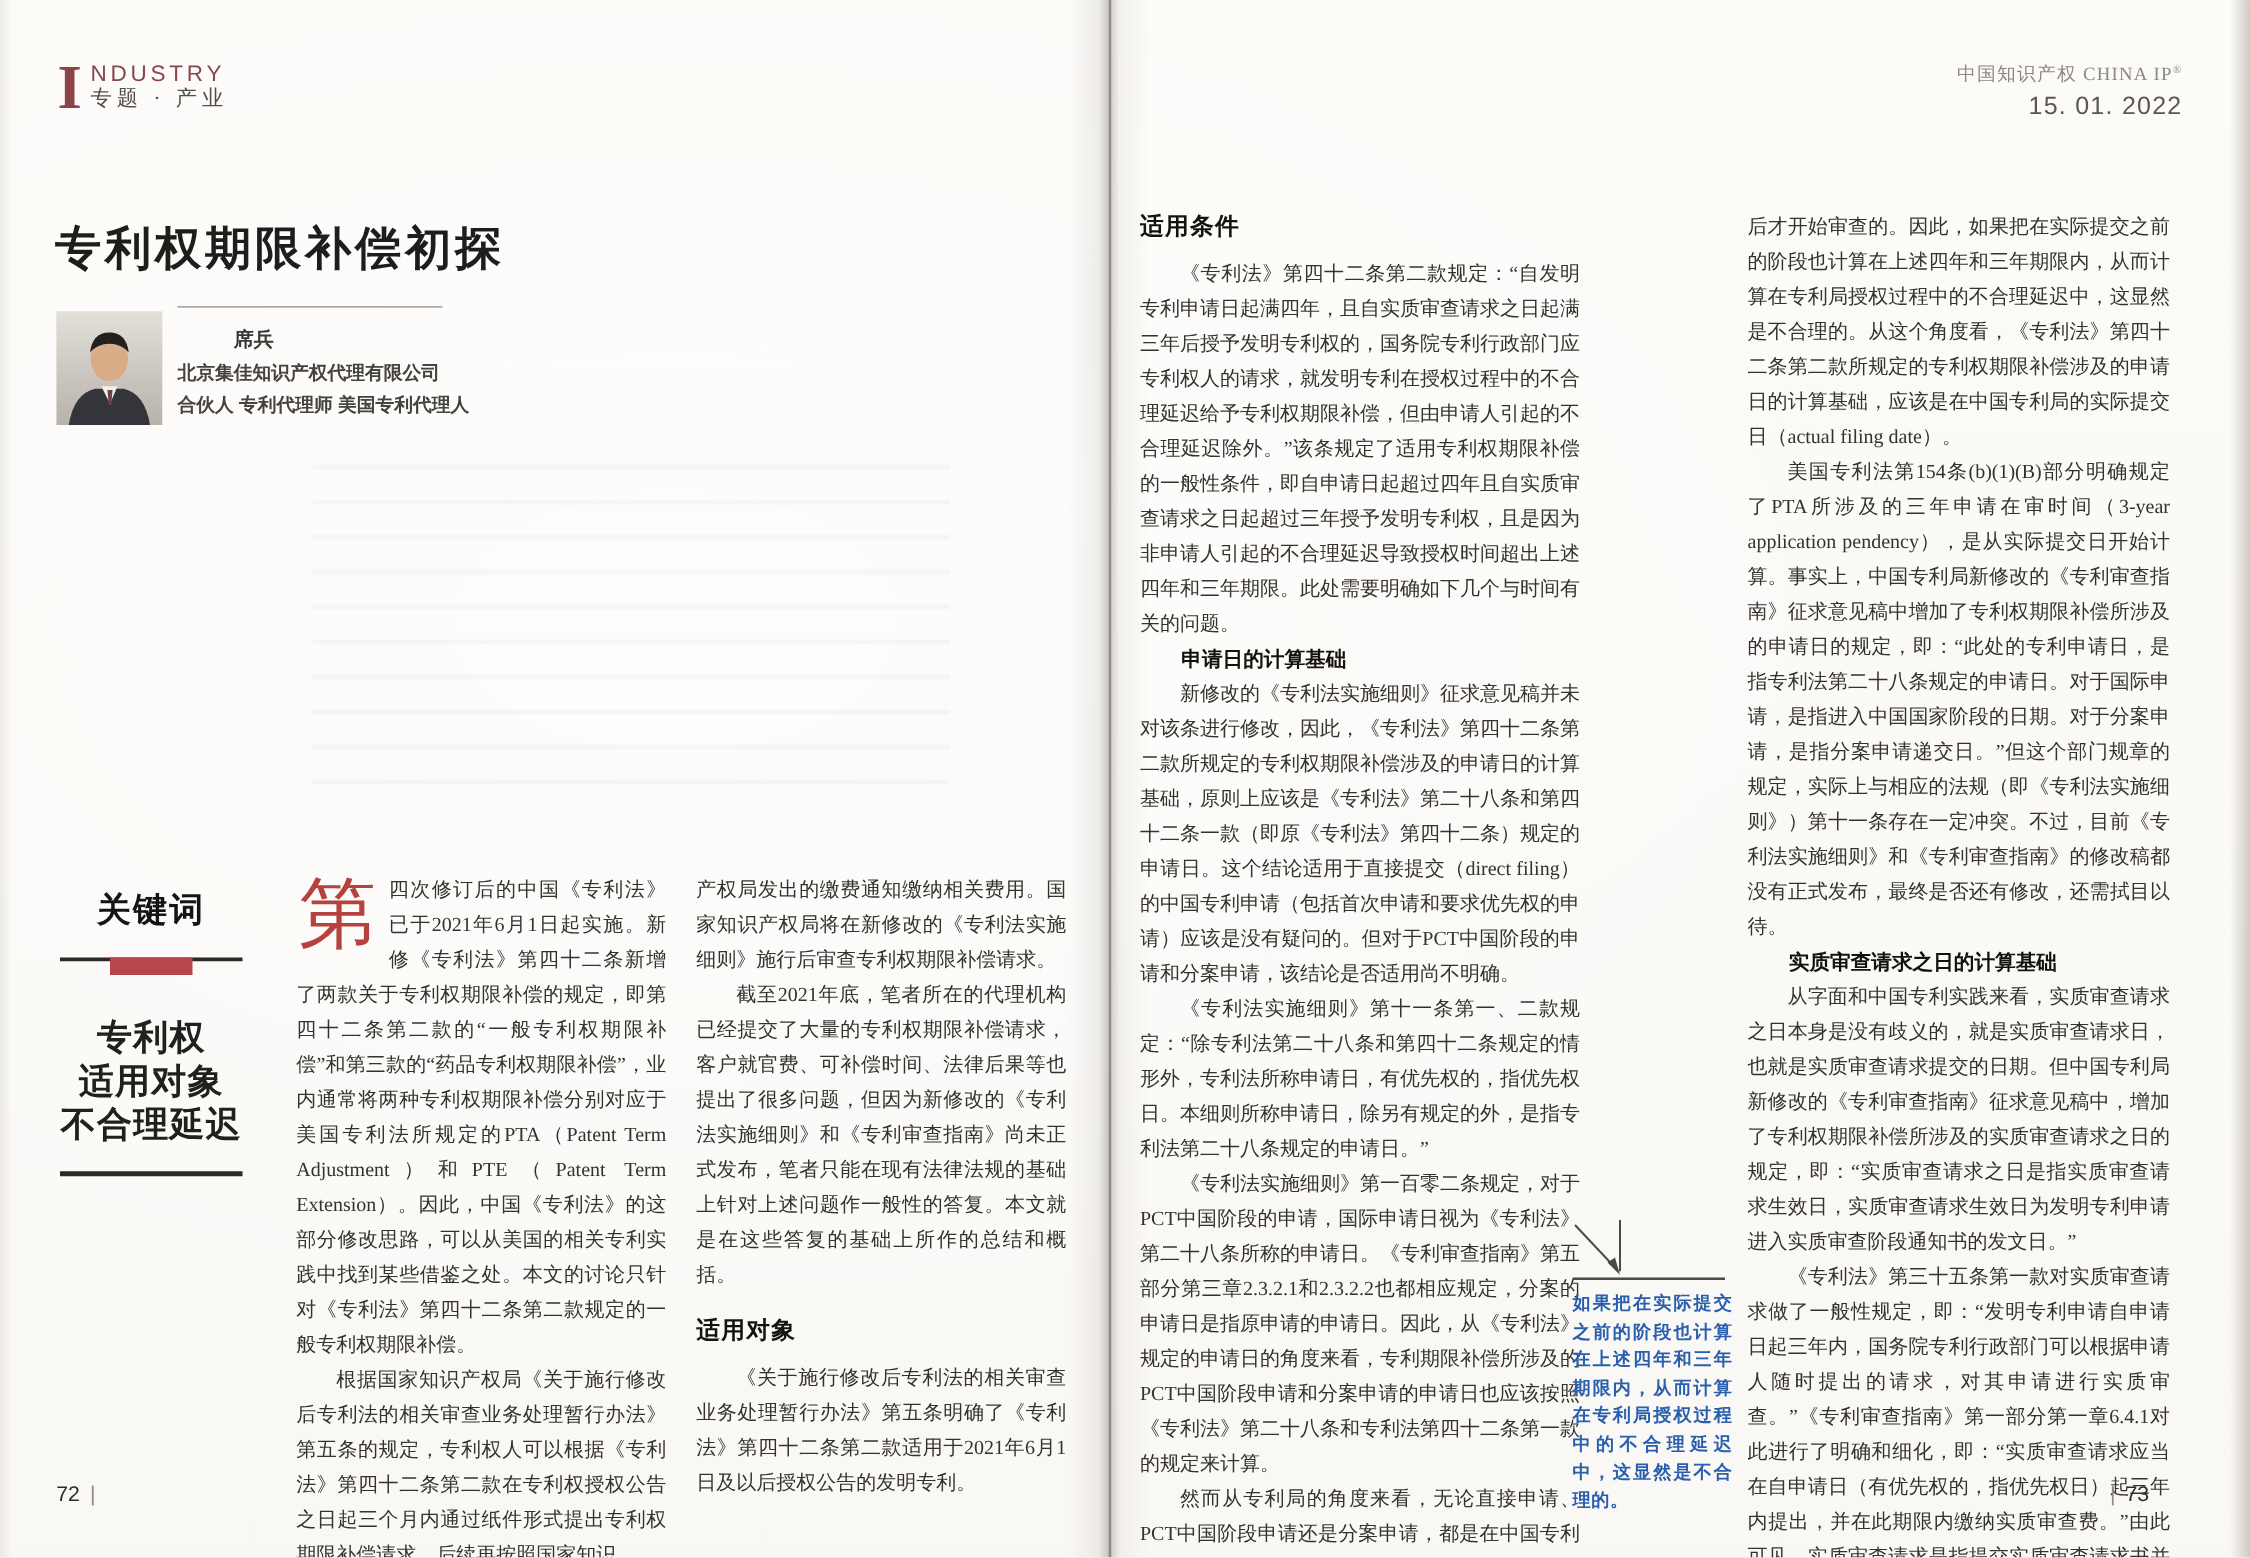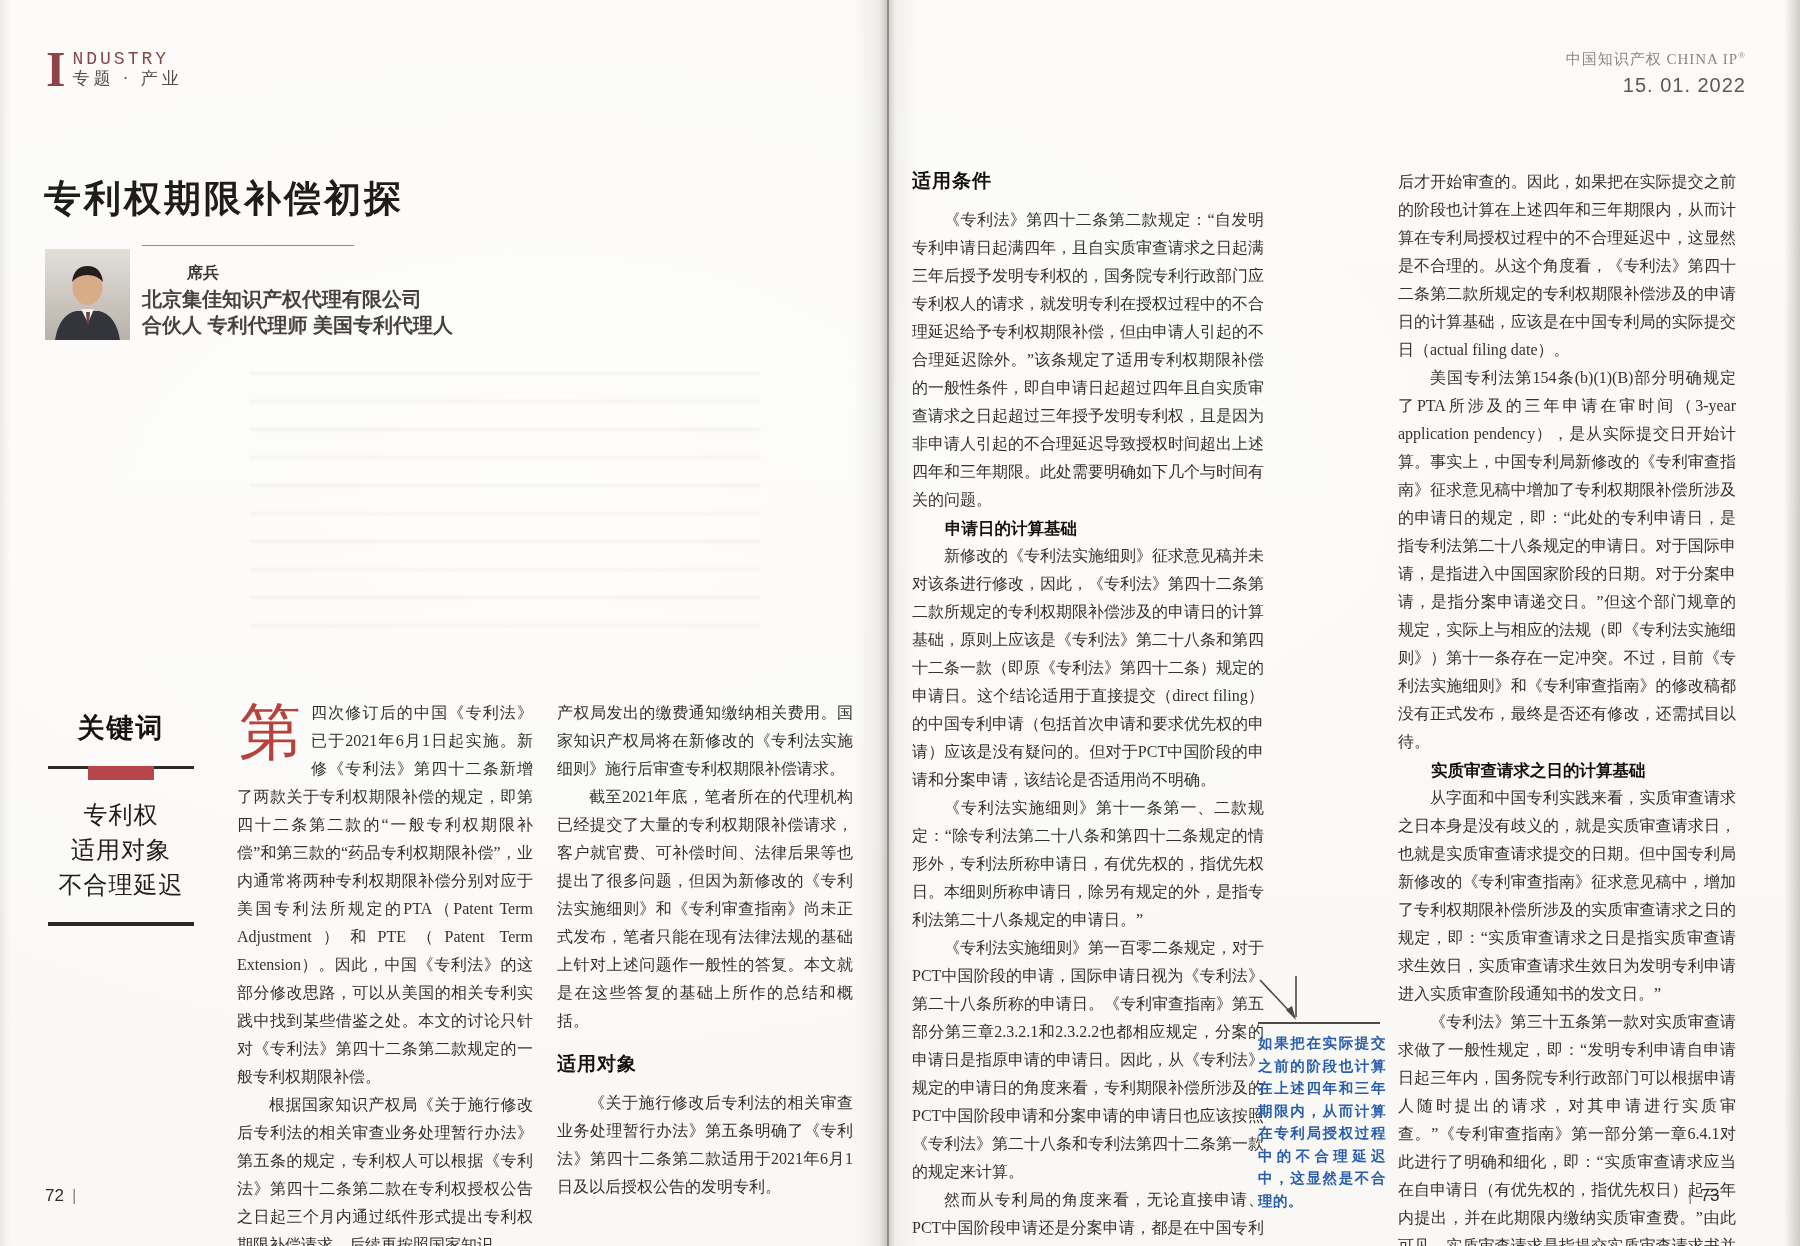--- a/index.html
+++ b/index.html
@@ -18,46 +18,46 @@
     background:linear-gradient(90deg, rgba(100,92,84,0) 0%, rgba(100,92,84,0.30) 100%); }
   .edge-left { position:absolute; left:0; top:0; width:10px; height:100%;
     background:linear-gradient(270deg, rgba(100,92,84,0) 0%, rgba(100,92,84,0.10) 100%); }
   .ghost { position:absolute; left:250px; top:372px; width:510px; height:270px; opacity:0.05; pointer-events:none;
     background:repeating-linear-gradient(180deg, #5a564f 0 3px, transparent 3px 28px); filter:blur(1px); }
 
   
   .ind { position:absolute; left:46px; top:48px; display:flex; align-items:flex-start; }
   .ind-i { font-family:"Liberation Serif", serif; font-weight:bold; font-size:50px; line-height:42px; color:#8d4348; margin-right:7px; }
   .ind-right { display:flex; flex-direction:column; }
-  .ind-en { font-family:Liberation Mono, monospace; font-size:18px; letter-spacing:3px; color:#87474b; line-height:18px; margin-top:2px; }
+  .ind-en { font-family:Liberation Sans, sans-serif; font-size:18px; letter-spacing:3px; color:#87474b; line-height:18px; margin-top:2px; }
   .ind-cn { font-size:17px; letter-spacing:4px; color:#504d4a; line-height:20px; margin-top:1px; }
 
   
   .brand-block { position:absolute; right:54px; top:50px; text-align:right; }
   .brand { font-size:15px; color:#8b8885; letter-spacing:1px; }
   .brand sup { font-size:9px; }
   .issue-date { font-family:"Liberation Sans", sans-serif; font-size:20px; color:#5a5754; margin-top:5px; letter-spacing:1px; }
 
   
   .title { position:absolute; left:44px; top:140px; font-family:"Liberation Sans", sans-serif;
     font-weight:bold; font-size:37px; letter-spacing:3px; color:#1f1d1b;margin-top:34px; }
   .author-rule { position:absolute; left:142px; top:245px; width:212px; height:1px; background:#8f8b86; }
   .author-photo { position:absolute; left:45px; top:249px; width:85px; height:91px; overflow:hidden;
     box-shadow:0 0 0 1px rgba(0,0,0,0.08) inset; }
   .author-info { position:absolute; left:142px; top:260px; font-family:"Liberation Sans", sans-serif; color:#3a3836; }
   .author-name { font-weight:bold; font-size:16px; line-height:26px;margin-left:45px; }
-  .author-line { font-size:20px; line-height:26px; font-weight:bold; color:#45423f; }
+  .author-line { font-size:15px; line-height:26px; font-weight:bold; color:#45423f; }
 
   
   .kw { position:absolute; left:48px; top:710px; width:146px; text-align:center; font-family:"Liberation Sans", sans-serif; }
   .kw-head { font-size:27px; font-weight:bold; color:#161412; letter-spacing:2px; }
   .kw-rule { position:relative; height:14px; margin-top:20px; }
   .kw-rule-line { position:absolute; left:0; right:0; top:0; height:3px; background:#2c2a27; }
   .kw-rule-red { position:absolute; left:50%; transform:translateX(-50%); top:0; width:66px; height:14px; background:#b6464b; }
-  .kw-items { margin-top:17px; font-size:24px; font-weight:normal; color:#22201e; line-height:35px; letter-spacing:1px; }
+  .kw-items { margin-top:32px; font-size:28px; font-weight:bold; color:#22201e; line-height:35px; letter-spacing:1px; }
   .kw-bottom { height:4px; background:#2c2a27; margin-top:20px; }
 
   
   .col { position:absolute; text-align:justify; font-size:16px; line-height:28px; color:#34322f; }
   .col p { margin:0; text-indent:2em; }
   .col p.cont { text-indent:0; }
   .h2 { font-family:Liberation Mono, monospace; font-weight:bold; font-size:19px; color:#14120f;
     text-indent:0; letter-spacing:1px; margin:16px 0 10px 0; }
   .h2.first { margin-top:0; }
   .h3 { font-family:"Liberation Sans", sans-serif; font-weight:bold; font-size:16.5px; color:#14120f;

